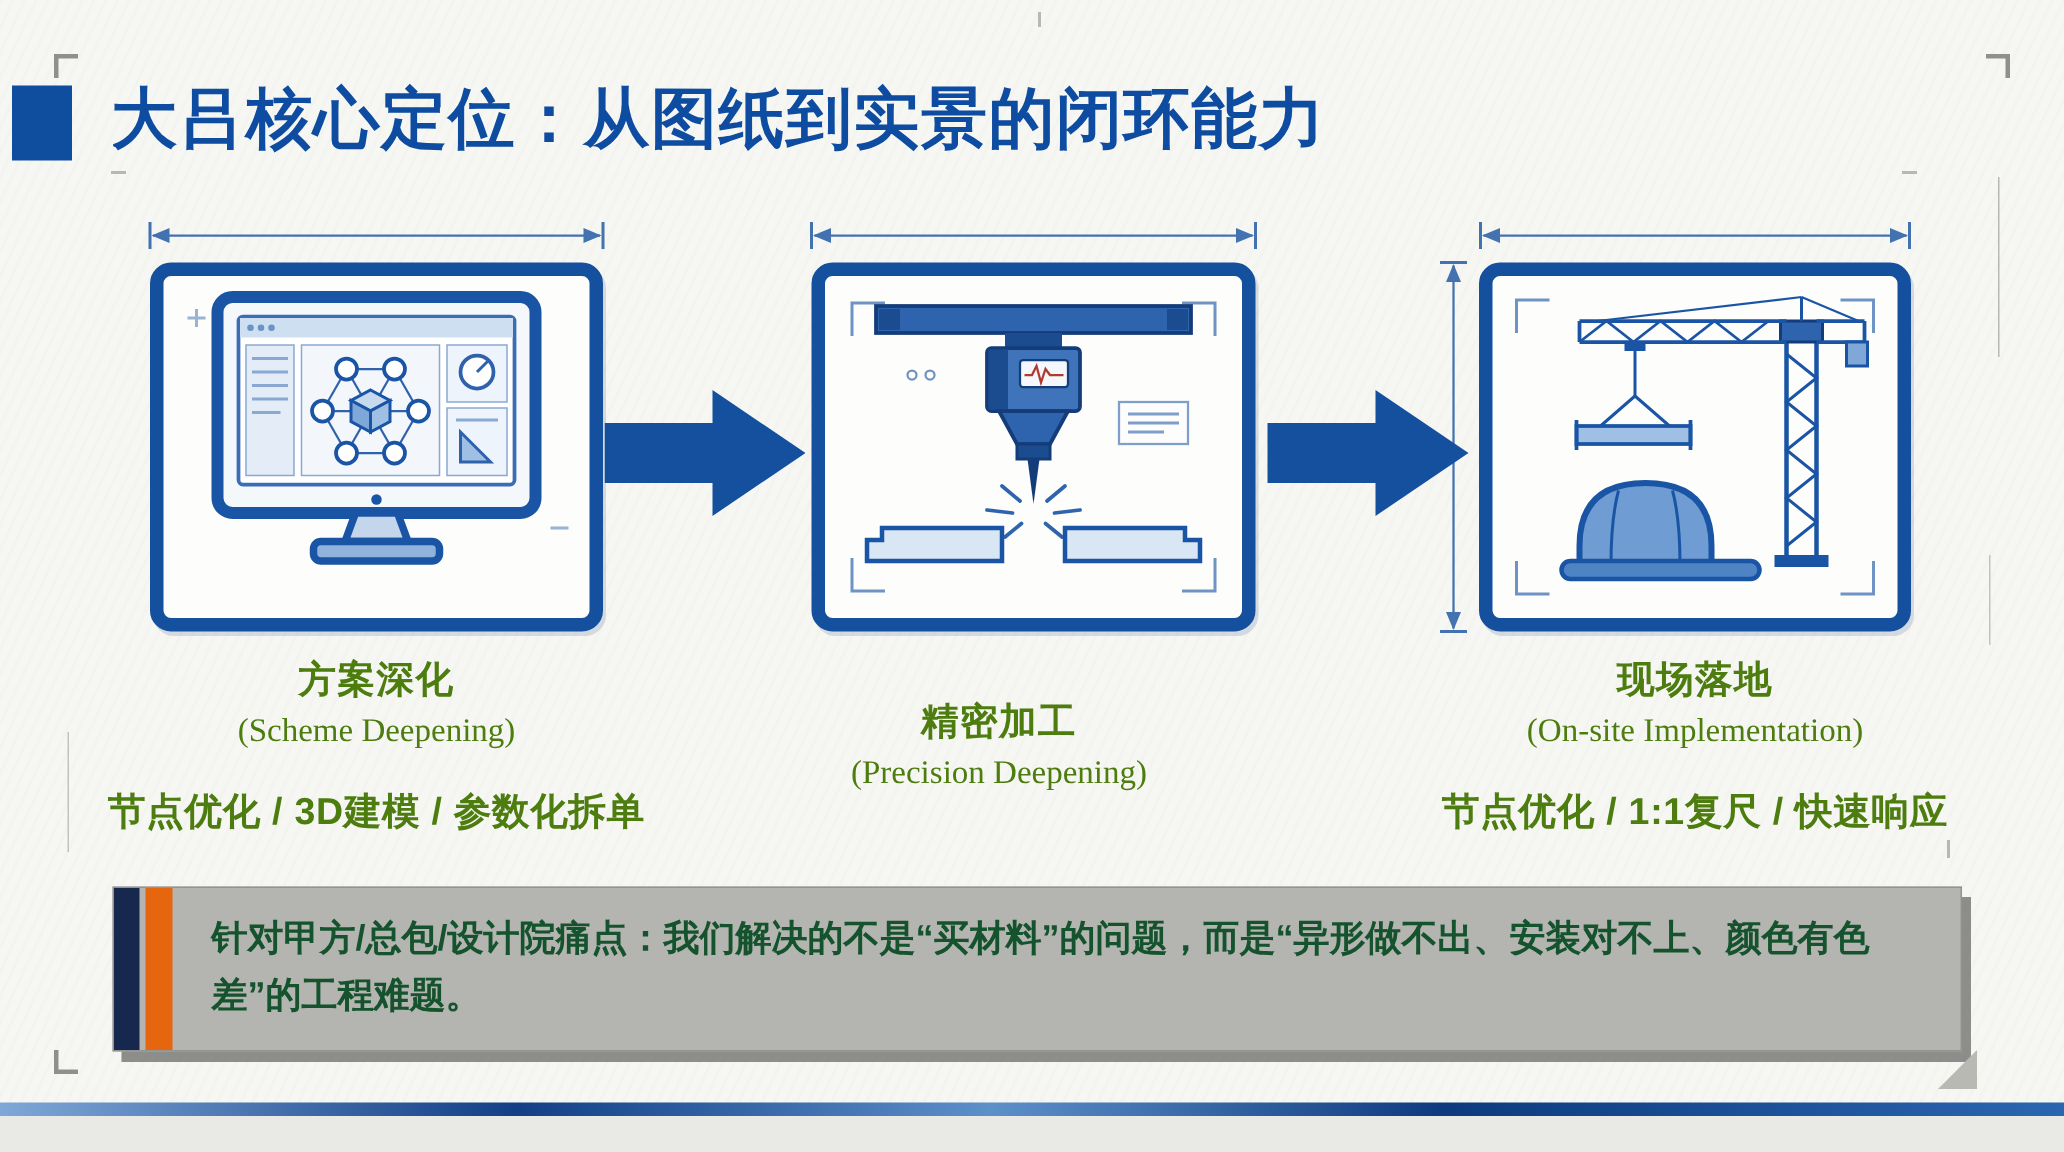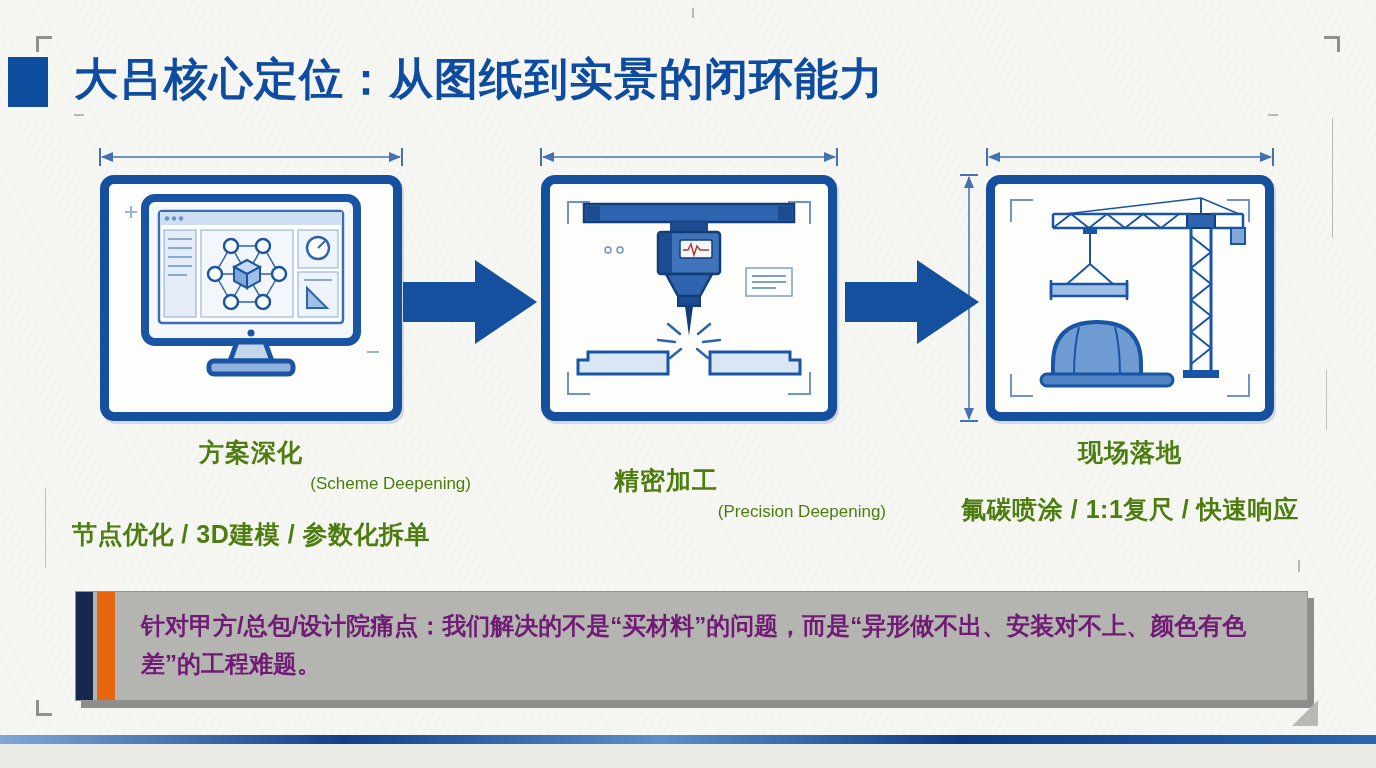--- a/index.html
+++ b/index.html
@@ -30,33 +30,33 @@
   .dim-v { position:absolute; left:960px; top:173px; width:18px; height:250px; }
 
   
   .flow-arrow { position:absolute; top:252px; height:100px; }
   .flow-arrow-1 { left:403px; width:134px; }
   .flow-arrow-2 { left:842px; width:140px; }
 
   
   .step-label { position:absolute; width:440px; text-align:center; color:#4d7c0f; }
   .step-label .zh { font-size:25px; font-weight:800; letter-spacing:1px; }
-  .step-label .en { font-size:17px; font-family:Liberation Sans, sans-serif; margin-top:5px;text-align:right; }
+  .step-label .en { font-size:22px; font-family:Liberation Serif, serif; margin-top:5px; }
   .step-label .feat { font-size:25px; font-weight:600; margin-top:24px; letter-spacing:0.5px; }
   .label-1 { left:31px;  top:436px; }
   .label-2 { left:446px; top:436px;margin-top:28px; }
   .label-3 { left:910px; top:436px; }
 
   
   .banner { position:absolute; left:75px; top:591px; width:1233px; height:110px;
     background:#b4b4b0; border:1px solid #93938f; box-shadow:6px 7px 0 rgba(55,55,52,0.55); }
   .banner .bar-navy { position:absolute; left:0; top:0; width:17px; height:100%; background:#16284e; }
   .banner .bar-orange { position:absolute; left:21px; top:0; width:18px; height:100%; background:#e5660e; }
   .banner .banner-text { position:absolute; left:65px; top:15px; width:1120px;
-    font-size:24px; font-weight:800; line-height:38px; color:#701a75; }
+    font-size:24px; font-weight:800; line-height:38px; color:#14532d; }
 
   
   .mark { position:absolute; }
   .mk-tl { left:36px; top:36px; width:16px; height:16px; border-left:3px solid #8f8f8b; border-top:3px solid #8f8f8b; }
   .mk-tr { left:1324px; top:36px; width:16px; height:16px; border-right:3px solid #8f8f8b; border-top:3px solid #8f8f8b; }
   .mk-bl { left:36px; top:700px; width:16px; height:16px; border-left:3px solid #8f8f8b; border-bottom:3px solid #8f8f8b; }
   .mk-rule-r { left:1332px; top:118px; width:1px; height:120px; background:#b7b7b3; }
   .mk-rule-r2 { left:1326px; top:370px; width:1px; height:60px; background:#c2c2be; }
   .mk-rule-l { left:45px; top:488px; width:1px; height:80px; background:#c2c2be; }
   .mk-top { left:692px; top:8px; width:2px; height:10px; background:#b7b7b3; }
@@ -252,21 +252,22 @@
     <div class="zh">方案深化</div>
     <div class="en">(Scheme Deepening)</div>
     <div class="feat">节点优化 / 3D建模 / 参数化拆单</div>
   </div>
   <div class="step-label label-2">
     <div class="zh">精密加工</div>
     <div class="en">(Precision Deepening)</div>
   </div>
   <div class="step-label label-3">
     <div class="zh">现场落地</div>
-    <div class="feat">氟碳喷涂 / 1:1复尺 / 快速响应</div>
+    <div class="en">(On-site Implementation)</div>
+    <div class="feat">节点优化 / 1:1复尺 / 快速响应</div>
   </div>
 
   <div class="banner">
     <div class="bar-navy"></div>
     <div class="bar-orange"></div>
     <div class="banner-text">针对甲方/总包/设计院痛点：我们解决的不是“买材料”的问题，而是“异形做不出、安装对不上、颜色有色差”的工程难题。</div>
   </div>
 
   <div class="mark mk-tl"></div>
   <div class="mark mk-tr"></div>

